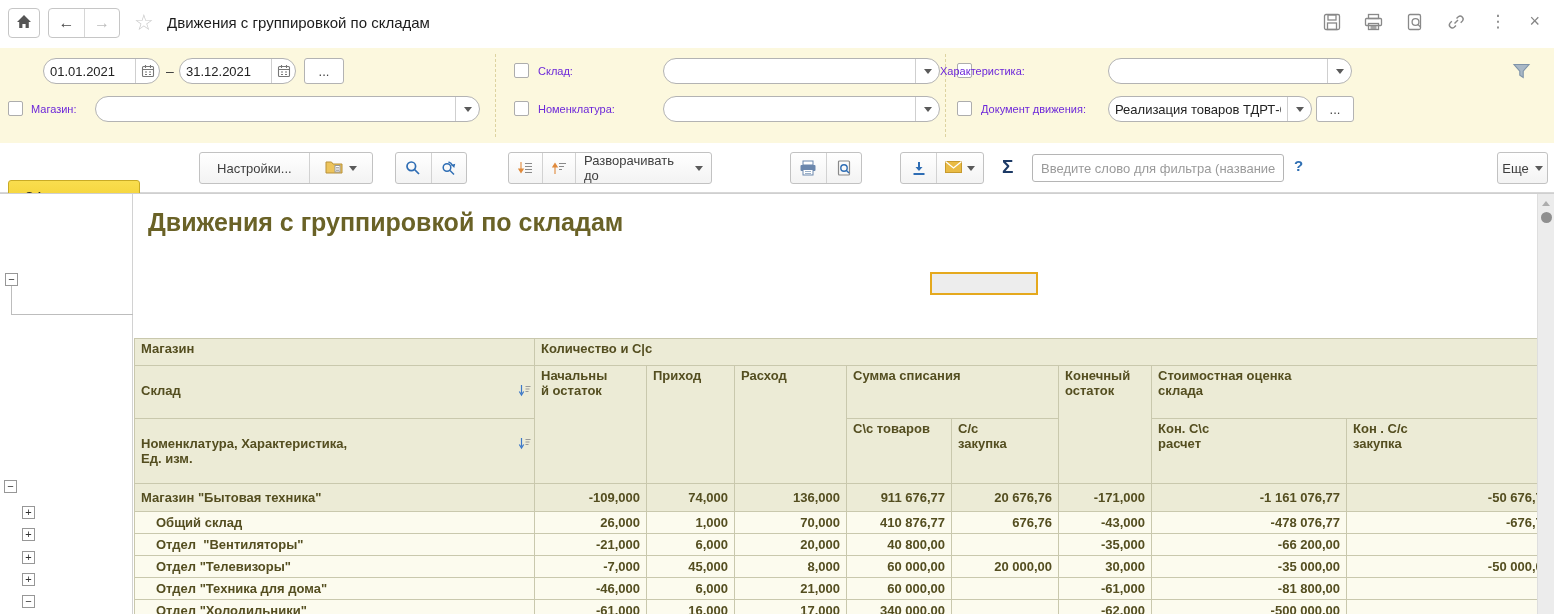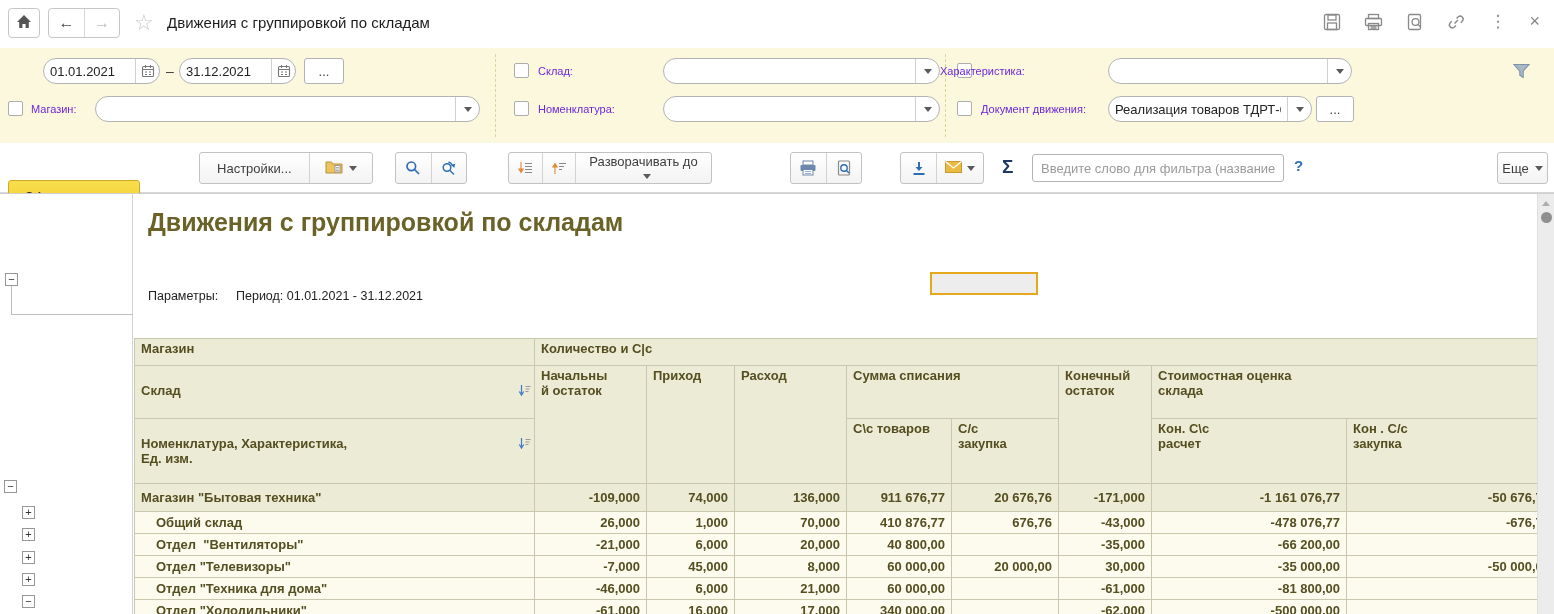--- a/index.html
+++ b/index.html
@@ -258,21 +258,21 @@
             <path d="M7 2.5h7M7 5.5h7M7 8.5h7M7 11.5h7" stroke="#8a8a8a" stroke-width="1.1"></path>
             <path d="M3 1v8M.8 8 3 11.5 5.2 8z" stroke="#e08a3c" fill="#e08a3c" stroke-width="1.1"></path>
           </svg>
       </span>
       <span class="seg-btn" style="width:33px;">
         <svg width="15" height="14" viewBox="0 0 15 14">
             <path d="M7 2.5h7M7 5.5h5M7 8.5h3" stroke="#8a8a8a" stroke-width="1.1"></path>
             <path d="M3 13V5M.8 6 3 2.5 5.2 6z" stroke="#e08a3c" fill="#e08a3c" stroke-width="1.1"></path>
           </svg>
       </span>
-      <span class="seg-btn" style="width:136px;flex-direction:column;">
+      <span class="seg-btn" style="width:136px;">
         <span>Разворачивать до</span>
         <span class="dd-arrow" style="margin-left:6px;"></span>
       </span>
     </div>
 
     <div class="tbtn grp" style="left:790px; width:72px;">
       <span class="seg-btn" style="width:36px;">
         <svg width="18" height="16" viewBox="0 0 18 16">
             <rect x="4" y="1" width="10" height="4" fill="#fff" stroke="#6b87ad"></rect>
             <rect x="1.5" y="5" width="15" height="6" rx="1" fill="#6b87ad"></rect>
@@ -329,23 +329,20 @@
         <span class="toggle" style="left: 22px; top: 312px;">+</span>
         <span class="toggle" style="left: 22px; top: 334px;">+</span>
         <span class="toggle" style="left: 22px; top: 357px;">+</span>
         <span class="toggle" style="left: 22px; top: 379px;">+</span>
         <span class="toggle" style="left: 22px; top: 401px;">−</span>
       </div>
 
     <div class="rcontent">
       <div class="rtitle">Движения с группировкой по складам</div>
       <div class="selcell"></div>
-      <div class="params">
-        <span class="plabel">Параметры:</span><span>Период: 01.01.2021 - 31.12.2021</span>
-      </div>
 
       <table class="rep">
         <colgroup>
           <col style="width:400px">
             <col style="width:112px">
             <col style="width:88px">
             <col style="width:112px">
           <col style="width:105px">
             <col style="width:107px">
             <col style="width:93px">

